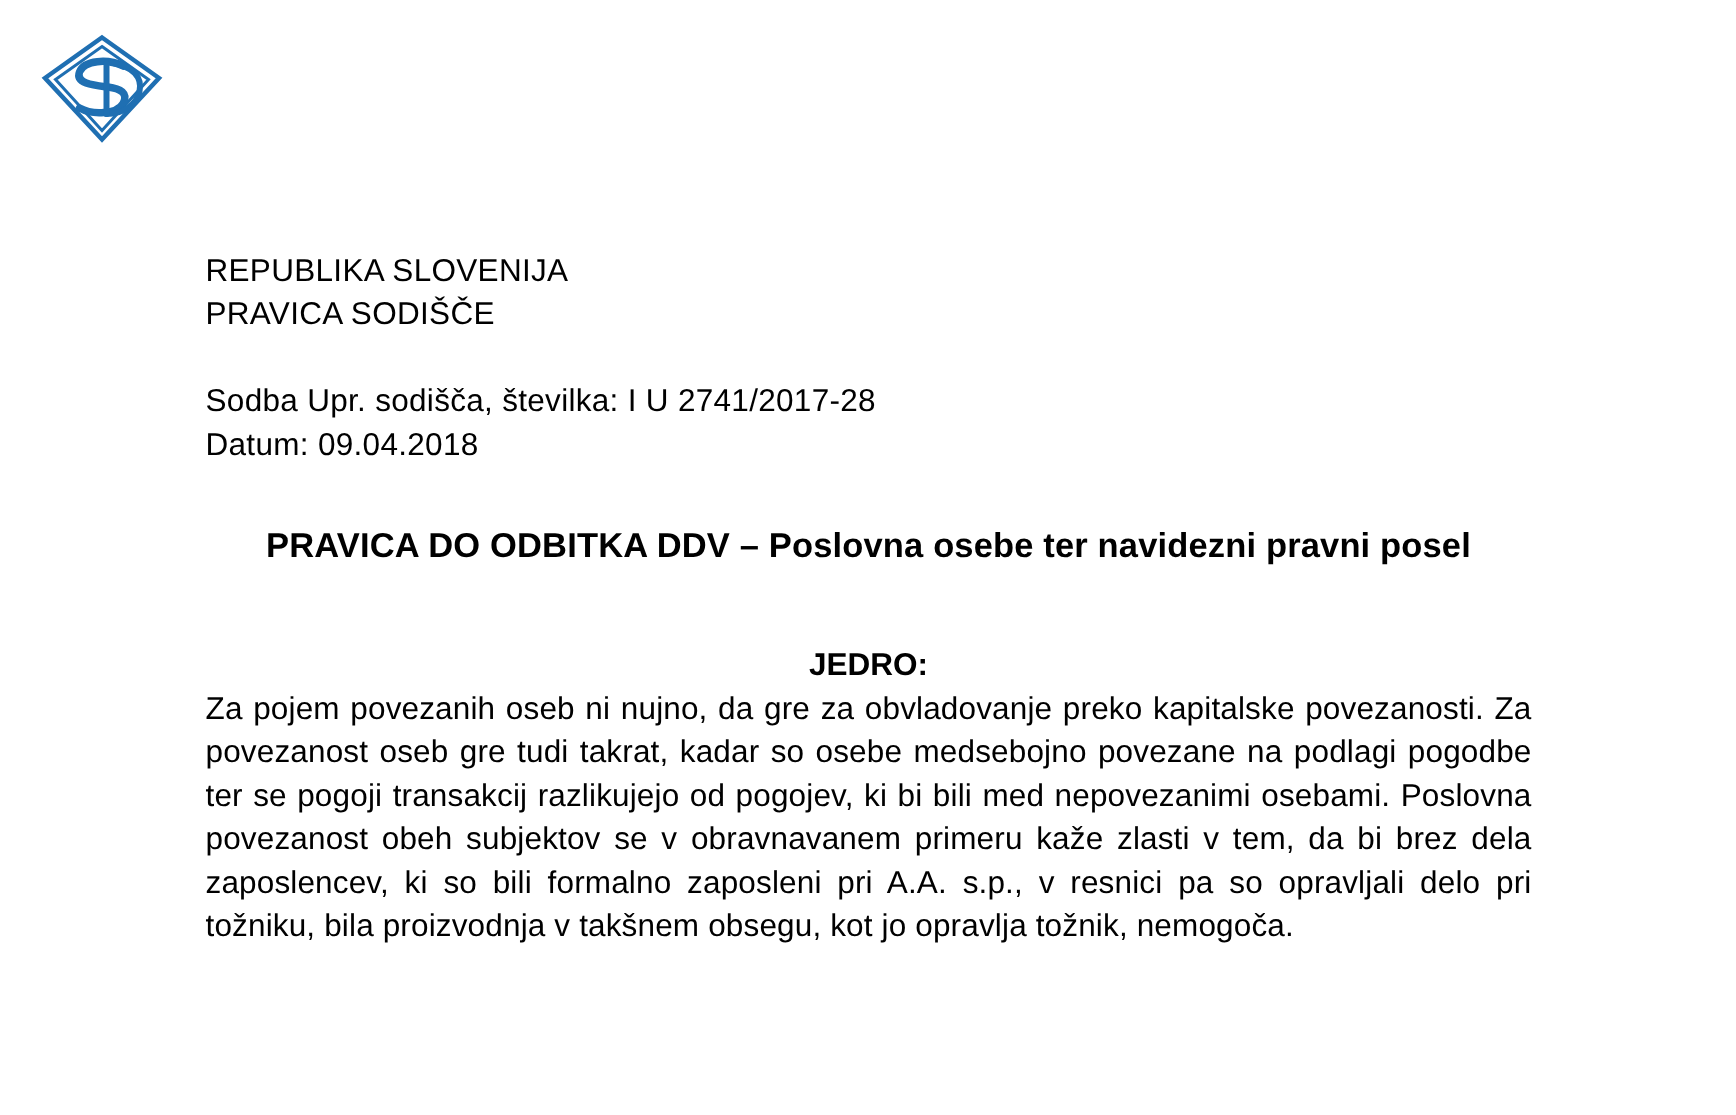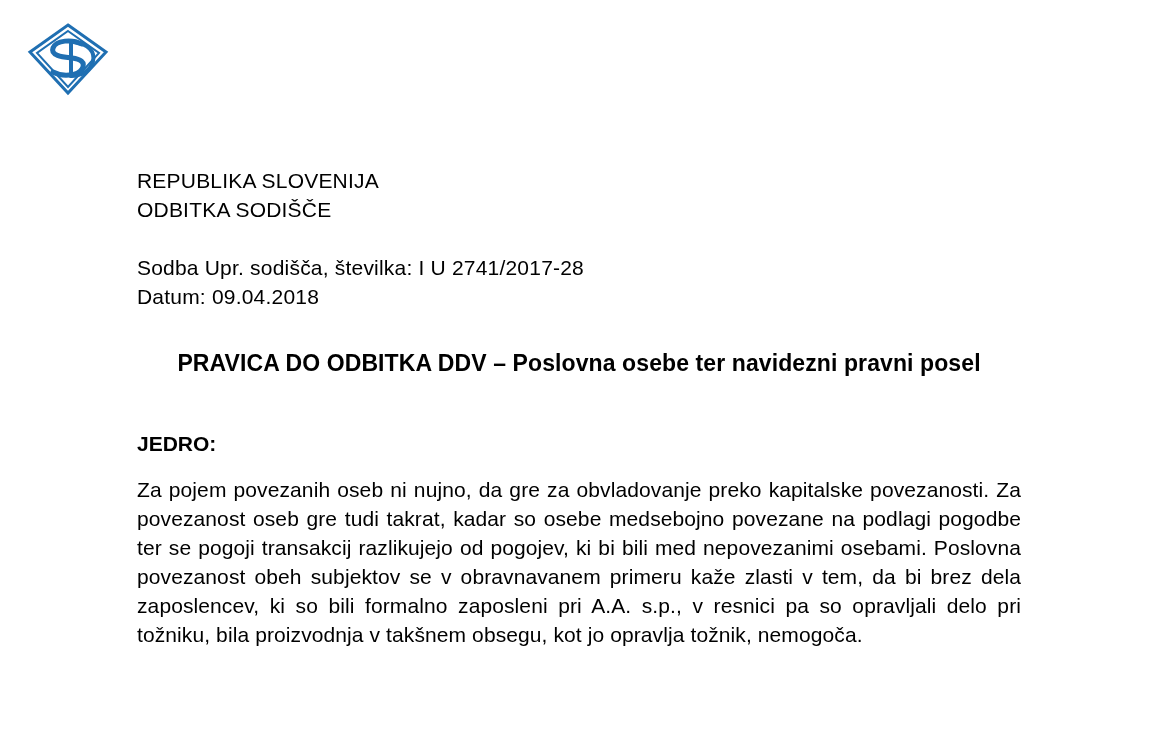--- a/index.html
+++ b/index.html
@@ -60,29 +60,30 @@
     line-height: 32px;
     text-align: center;
     letter-spacing: 0.1px;
   }
 
   .section-heading {
     margin-top: 50px;
     font-size: 21px;
     font-weight: bold;
     line-height: 29px;
+    text-align: center;
   }
 
   .para {
     font-size: 21px;
     line-height: 29px;
     text-align: justify;
     letter-spacing: 0.1px;
   }
-  .para.first { margin-top: 17px; }
+  .para.first { margin-top: 0; }
   .para.spaced { margin-top: 28px; }
 </style>
 </head>
 <body>
 
 <div class="page">
 
   <div class="logo-wrap">
     <svg width="84" height="74" viewBox="0 0 84 74" xmlns="http://www.w3.org/2000/svg">
 
@@ -93,21 +94,21 @@
 
       <path d="M48 20 C63 22, 69 30, 67 39 C65 48, 56 54, 45 54" fill="none" stroke="#1f6fb2" stroke-width="4" stroke-linecap="round"></path>
       <path d="M45 20 L45 54" fill="none" stroke="#1f6fb2" stroke-width="4" stroke-linecap="round"></path>
     </svg>
   </div>
 
   <div class="doc">
 
     <div class="authority">
       <div>REPUBLIKA SLOVENIJA</div>
-      <div>ODBITKA SODIŠČE</div>
+      <div>PRAVICA SODIŠČE</div>
     </div>
 
     <div class="meta">
       <div>Sodba Upr. sodišča, številka: I U 2741/2017-28</div>
       <div>Datum: 09.04.2018</div>
     </div>
 
     <div class="doc-title">PRAVICA DO ODBITKA DDV – Poslovna osebe ter navidezni pravni posel</div>
 
     <div class="section-heading">JEDRO:</div>

